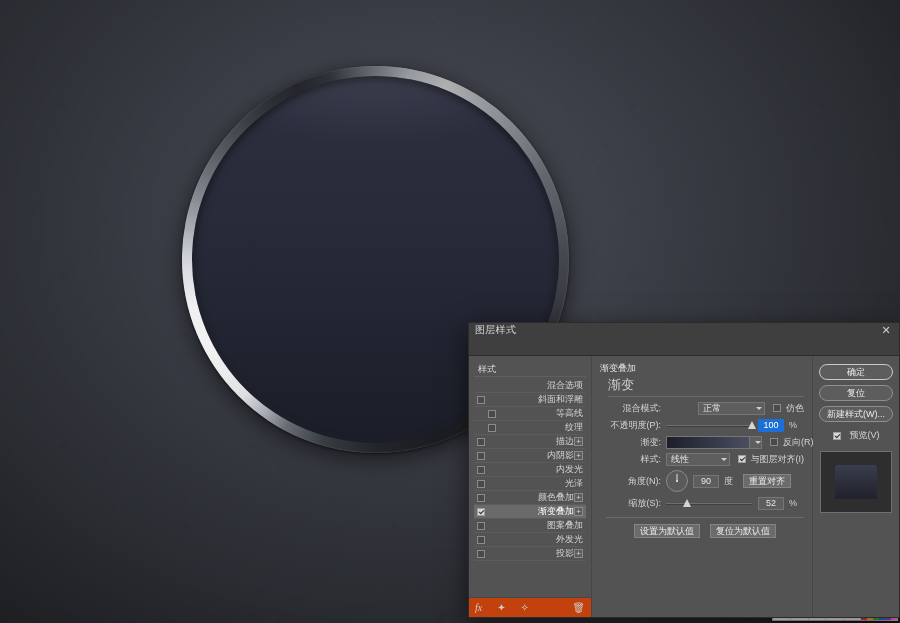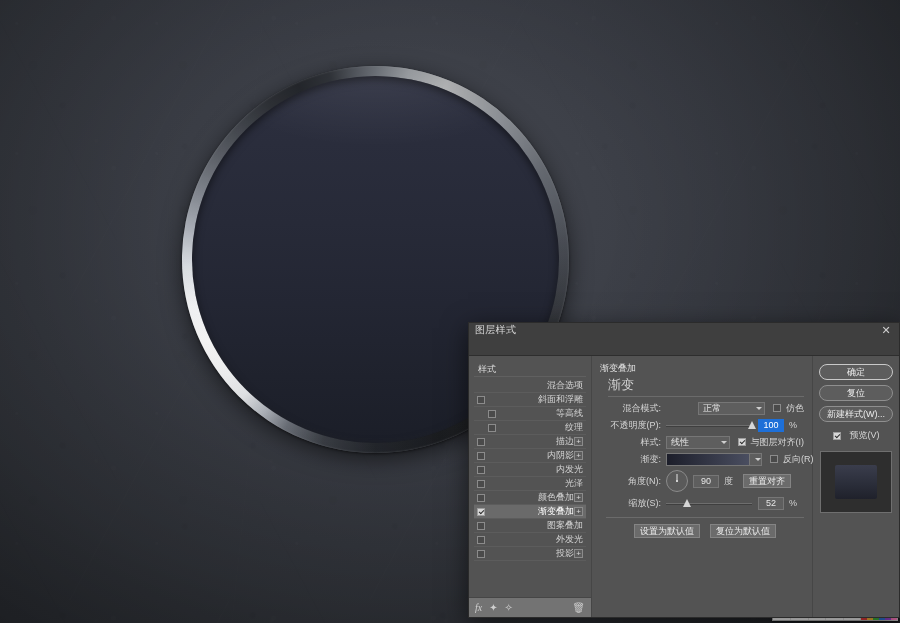--- a/index.html
+++ b/index.html
@@ -255,22 +255,22 @@
     background: #5d5d5d;
     display: flex; align-items: center; justify-content: center;
     font-size: 8px; line-height: 1; color: #dadada;
     flex: none;
   }
   #effects-toolbar {
     height: 20px;
     border-top: 1px solid #464646;
     display: flex; align-items: center;
     padding: 0 6px;
-    gap: 7px;
-    background: #737373;
+    gap: 15px;
+    background: #c2410c;
     flex: none;
   }
   .tbico {
     font-size: 10px; color: #cfcfcf; cursor: pointer;
     font-family: "Liberation Serif", serif;
     font-style: italic;
   }
   .tbico.plainico { font-style: normal; font-family: "DejaVu Sans", sans-serif; }
   #trash-ico { margin-left: auto; }
 
@@ -595,40 +595,40 @@
             <div class="lbl">不透明度(P):</div>
             <div class="slider" style="max-width:86px;">
               <div class="track"></div>
               <div class="knob" id="opacity-knob" style="left: 100%;"></div>
             </div>
             <div class="numbox sel-blue">100</div>
             <span class="unit">%</span>
           </div>
 
           <div class="row">
+            <div class="lbl">渐变:</div>
+            <div id="grad-swatch" style="background: linear-gradient(90deg, rgb(28, 30, 42) 0%, rgb(74, 78, 96) 100%);"></div>
+            <div id="grad-drop">
+              <span class="arw"></span>
+            </div>
+            <div class="cb-wrap">
+              <span class="chk"></span>
+              <span>反向(R)</span>
+            </div>
+          </div>
+
+          <div class="row">
             <div class="lbl">样式:</div>
             <div class="sel" style="width:76px;">
               <span class="cap">线性</span>
               <span class="arw"></span>
             </div>
             <div class="cb-wrap">
               <span class="chk on"></span>
               <span>与图层对齐(I)</span>
-            </div>
-          </div>
-
-          <div class="row">
-            <div class="lbl">渐变:</div>
-            <div id="grad-swatch" style="background: linear-gradient(90deg, rgb(28, 30, 42) 0%, rgb(74, 78, 96) 100%);"></div>
-            <div id="grad-drop">
-              <span class="arw"></span>
-            </div>
-            <div class="cb-wrap">
-              <span class="chk"></span>
-              <span>反向(R)</span>
             </div>
           </div>
 
           <div class="row" style="height:26px;">
             <div class="lbl">角度(N):</div>
             <div id="angle-dial"></div>
             <div class="numbox">90</div>
             <span class="unit">度</span>
             <div class="smallbtn" style="margin-left:10px;">重置对齐</div>
           </div>

